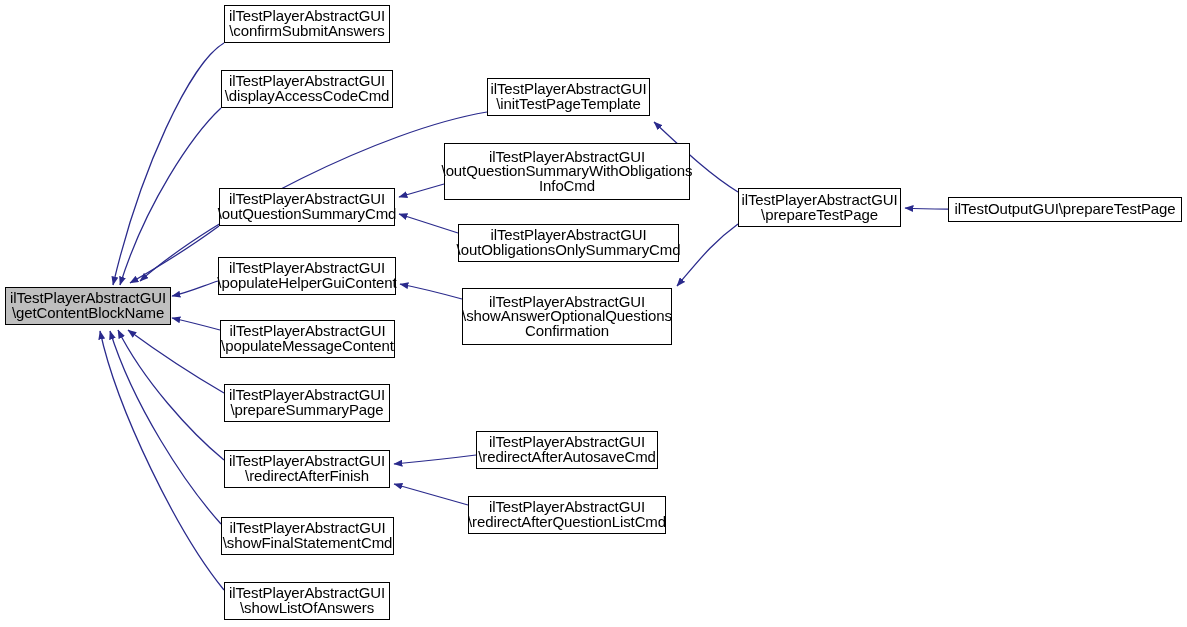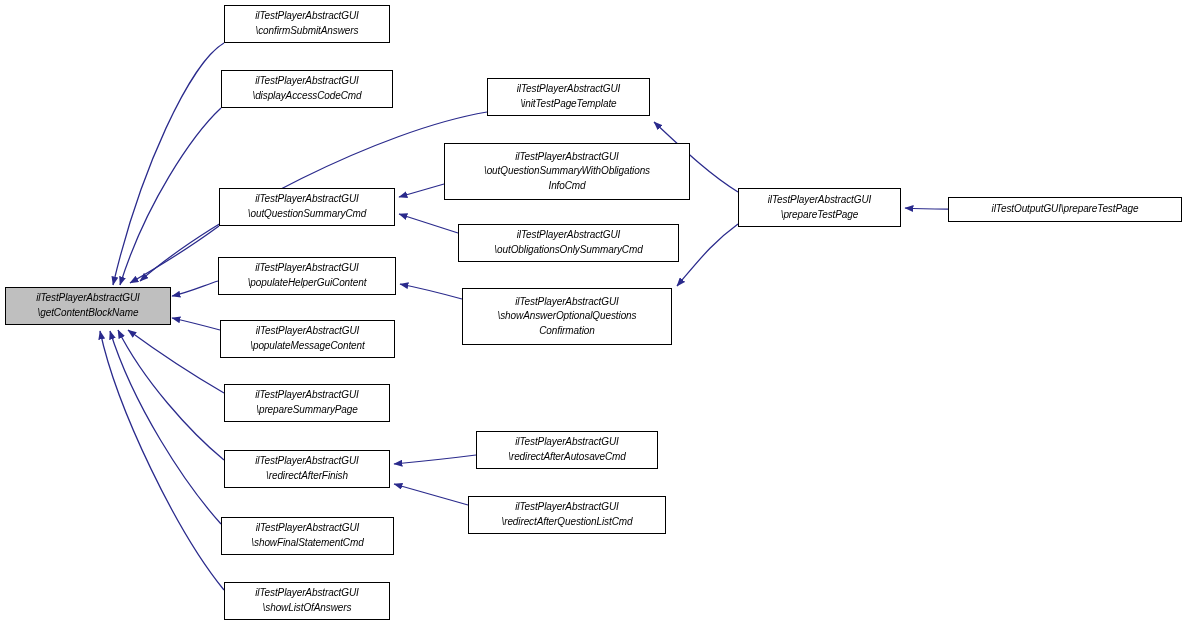--- a/index.html
+++ b/index.html
@@ -7,24 +7,23 @@
     width:1187px;height:627px;overflow:hidden;
     font-family:"Liberation Sans","DejaVu Sans",sans-serif;
   }
   #graph{position:relative;width:1187px;height:627px;background:#ffffff;}
   #edges{position:absolute;left:0;top:0;width:1187px;height:627px;}
   .node{
     position:absolute;box-sizing:border-box;
     background:#ffffff;border:1px solid #000000;
     display:flex;align-items:center;justify-content:center;
     text-align:center;color:#000000;
-    font-size:10px;line-height:14.6px;
+    font-size:15px;line-height:14.6px;
     white-space:pre-line;
     letter-spacing:-0.1px;
-    font-style:italic;
   }
   .node.current{background:#bfbfbf;border-color:#000000;}
   .node .lbl{display:block;padding:0 3px;}
 </style>
 </head>
 <body>
 
 <div id="graph">
   <svg id="edges" viewBox="0 0 1187 627" xmlns="http://www.w3.org/2000/svg">
       <defs>

